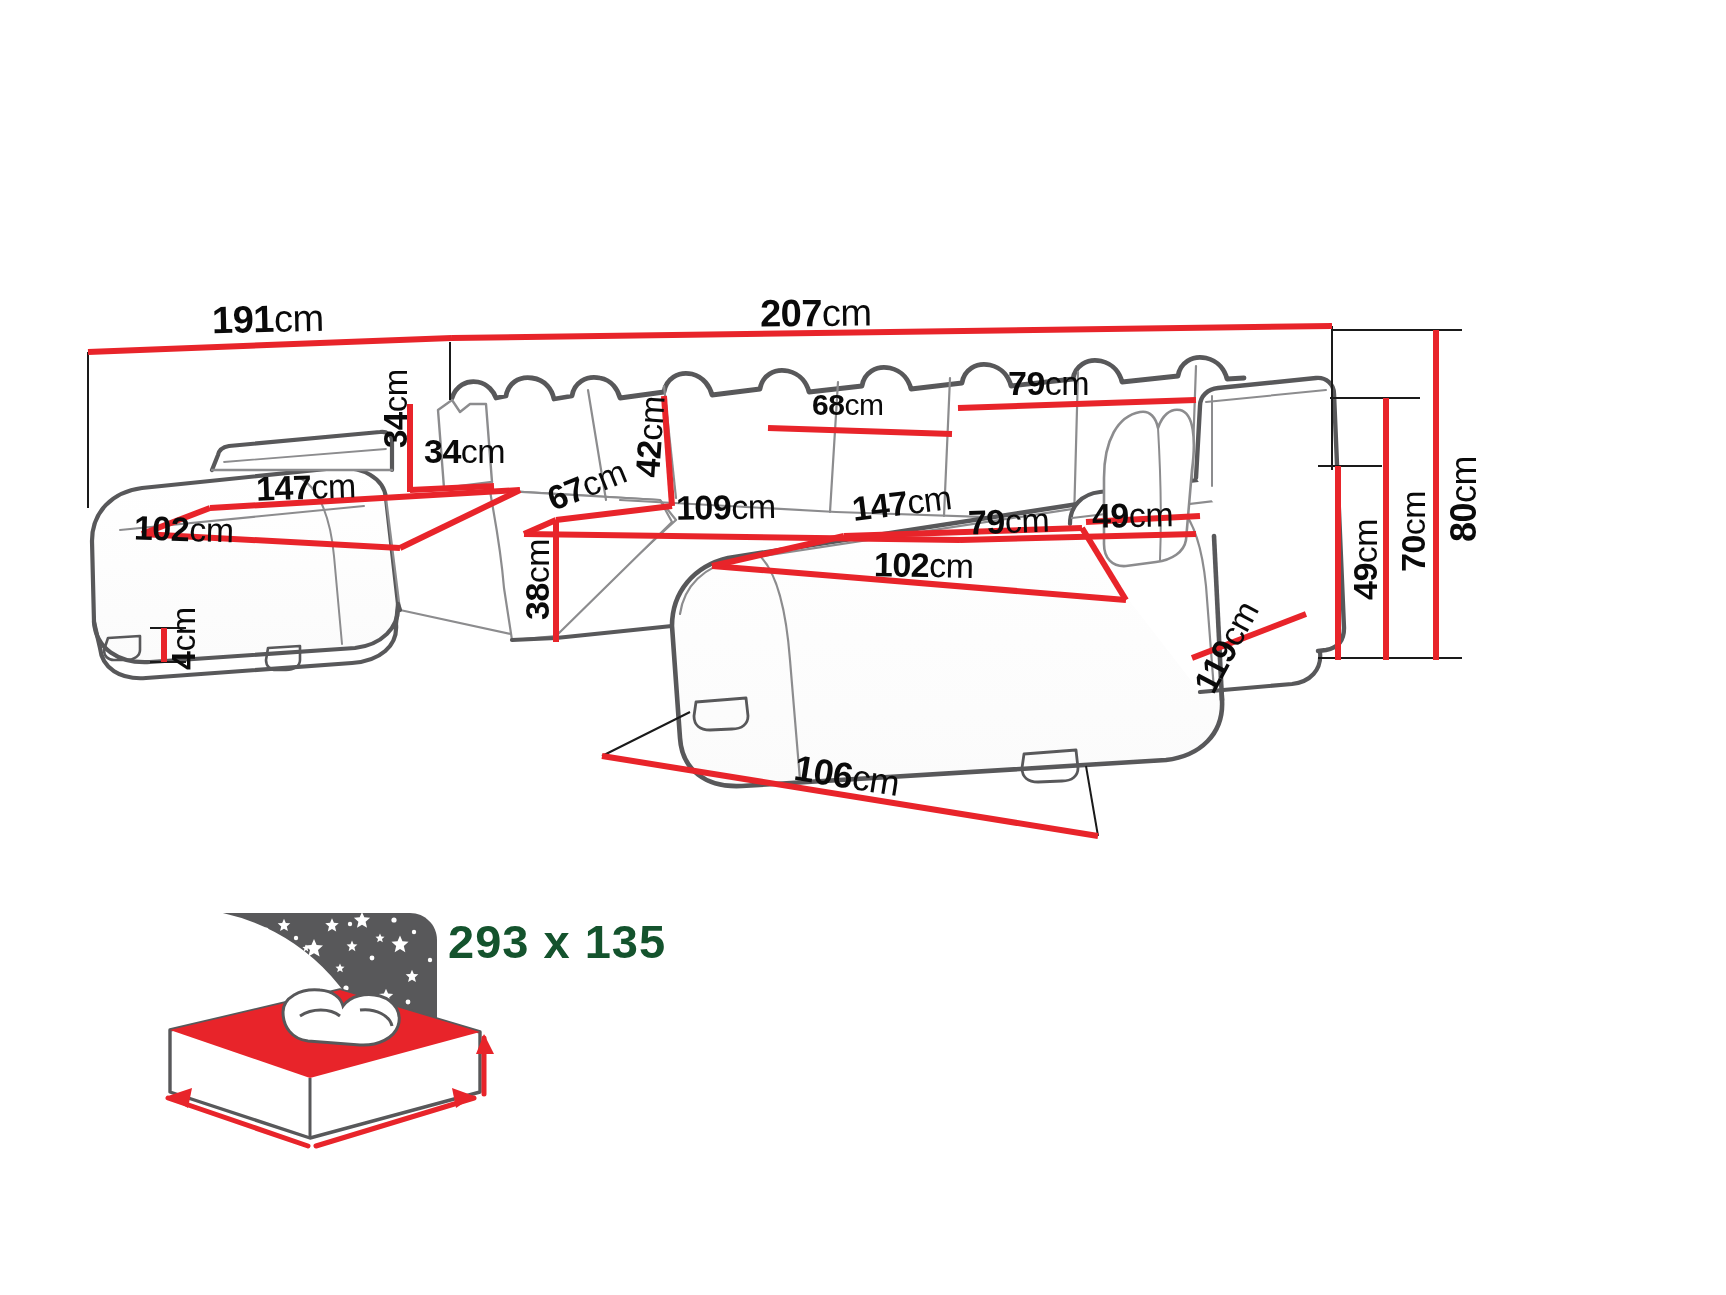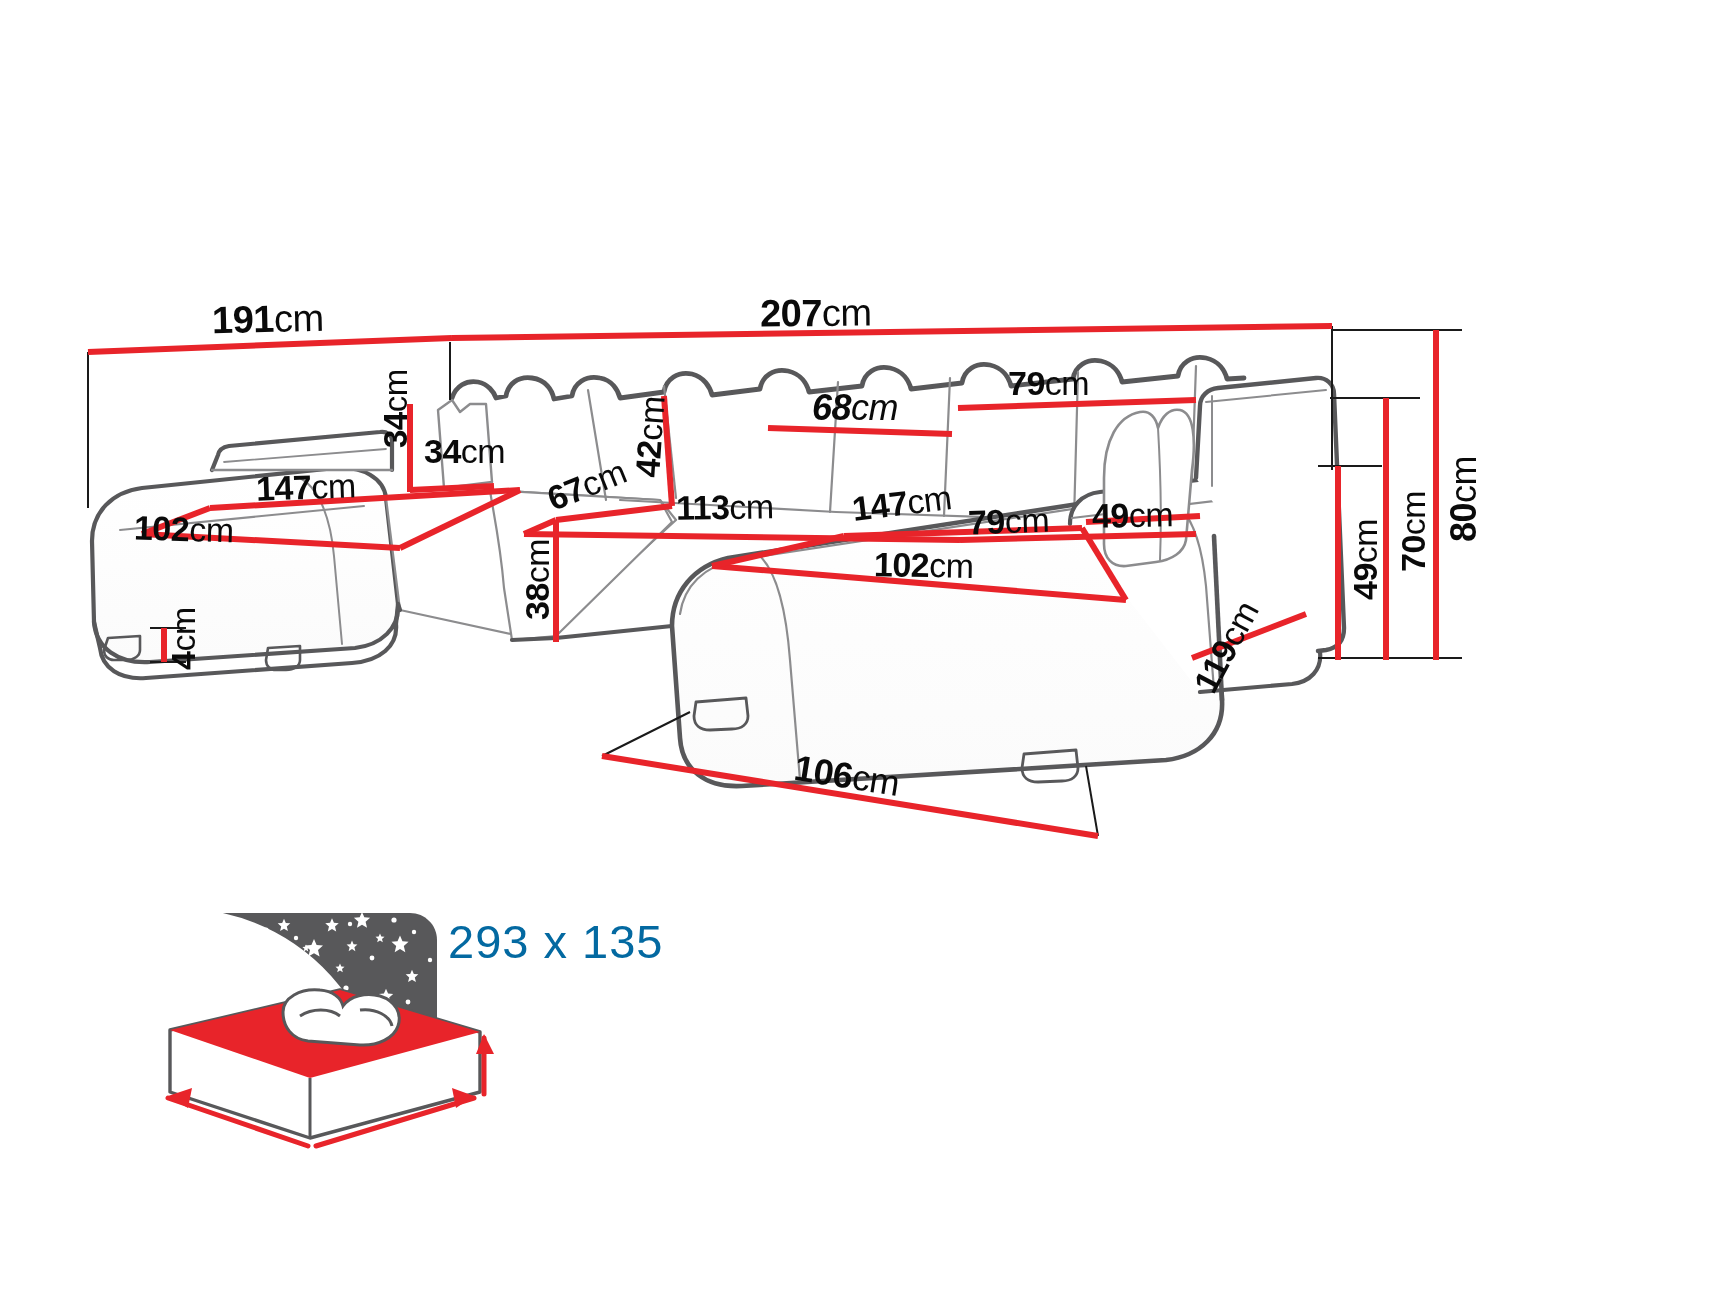--- a/index.html
+++ b/index.html
@@ -19,22 +19,22 @@
     color:#0a0a0a;
     white-space:nowrap;
     line-height:1;
     letter-spacing:-0.5px;
   }
   .dimlabel .u{font-weight:400;letter-spacing:-0.5px;}
 
   .bedlabel{
     position:absolute;
     font-family:"Liberation Sans",sans-serif;
-    font-weight:400;
-    color:#0369a1;
+    font-weight:700;
+    color:#14532d;
     white-space:nowrap;
     line-height:1;
   }
 </style>
 </head>
 <body>
 
 <div id="stage">
 
   <svg class="layer" viewBox="0 0 1726 1295" preserveAspectRatio="none" aria-hidden="true">
@@ -375,42 +375,42 @@
   </div>
 
   <div class="dimlabel" style="left:424px;top:434px;font-size:34px;">
     <span>34</span><span class="u">cm</span>
   </div>
 
   <div class="dimlabel" style="left:630px;top:378px;font-size:34px;transform:rotate(-86deg);transform-origin:left top;translate:0 98px;">
     <span>42</span><span class="u">cm</span>
   </div>
 
-  <div class="dimlabel" style="left:812px;top:390px;font-size:36px;font-style:italic;">
+  <div class="dimlabel" style="left:812px;top:390px;font-size:30px;">
     <span>68</span><span class="u">cm</span>
   </div>
 
   <div class="dimlabel" style="left:1008px;top:366px;font-size:34px;">
     <span>79</span><span class="u">cm</span>
   </div>
 
   <div class="dimlabel" style="left:256px;top:470px;font-size:34px;transform:rotate(-2deg);">
     <span>147</span><span class="u">cm</span>
   </div>
 
   <div class="dimlabel" style="left:134px;top:512px;font-size:34px;transform:rotate(1.6deg);">
     <span>102</span><span class="u">cm</span>
   </div>
 
   <div class="dimlabel" style="left:546px;top:468px;font-size:34px;transform:rotate(-22deg);">
     <span>67</span><span class="u">cm</span>
   </div>
 
   <div class="dimlabel" style="left:676px;top:490px;font-size:34px;transform:rotate(-1deg);">
-    <span>113</span><span class="u">cm</span>
+    <span>109</span><span class="u">cm</span>
   </div>
 
   <div class="dimlabel" style="left:852px;top:486px;font-size:34px;transform:rotate(-7deg);">
     <span>147</span><span class="u">cm</span>
   </div>
 
   <div class="dimlabel" style="left:968px;top:504px;font-size:34px;transform:rotate(-2deg);">
     <span>79</span><span class="u">cm</span>
   </div>
 

